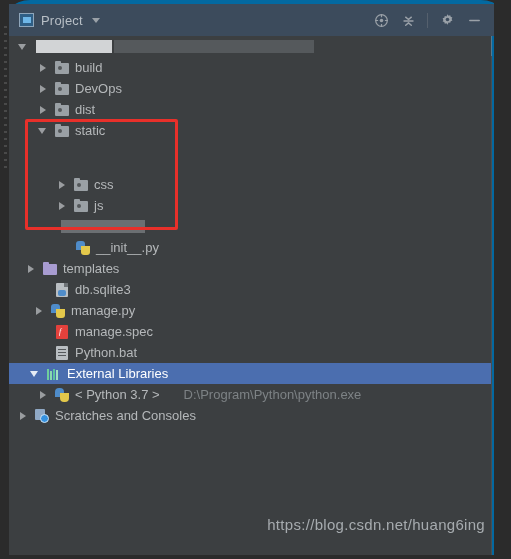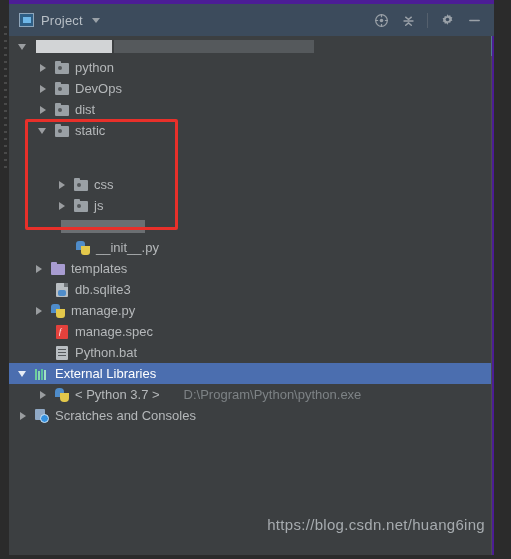--- a/index.html
+++ b/index.html
@@ -11,22 +11,23 @@
     width: 511px;
     height: 559px;
     overflow: hidden;
     font-family: "Liberation Sans", sans-serif;
   }
 
   #app {
     position: relative;
     width: 511px;
     height: 559px;
-    background: #4c1d95;
+    background: #0369a1;
     box-sizing: border-box;
+    border-radius: 30px;
   }
 
   
   .edge-left {
     position: absolute;
     left: 0; top: 0;
     width: 9px; height: 559px;
     background: #2b2b2b;
   }
   .edge-left-marks {
@@ -455,21 +456,21 @@
       <span class="arrow down"></span>
       <span class="redact light" style="width:76px;margin-left:8px;"></span>
       <span class="redact dark" style="width:200px;margin-left:2px;"></span>
     </div>
 
     <div class="row" style="padding-left:28px;">
       <span class="arrow right"></span>
       <span class="ico" style="margin-left:6px;">
           <i class="ic-folder"></i>
         </span>
-      <span class="label">python</span>
+      <span class="label">build</span>
     </div>
 
     <div class="row" style="padding-left:28px;">
       <span class="arrow right"></span>
       <span class="ico" style="margin-left:6px;">
           <i class="ic-folder"></i>
         </span>
       <span class="label">DevOps</span>
     </div>
 
@@ -512,21 +513,21 @@
     <div class="row" style="padding-left:66px;">
       <span class="ico">
           <i class="ic-py">
             <i class="b"></i>
             <i class="y"></i>
           </i>
         </span>
       <span class="label">__init__.py</span>
     </div>
 
-    <div class="row" style="padding-left:24px;">
+    <div class="row" style="padding-left:16px;">
       <span class="arrow right"></span>
       <span class="ico" style="margin-left:6px;">
           <i class="ic-folder purple"></i>
         </span>
       <span class="label">templates</span>
     </div>
 
     <div class="row" style="padding-left:45px;">
       <span class="ico">
           <i class="ic-db">
@@ -561,21 +562,21 @@
       <span class="ico">
         <i class="ic-bat">
           <i class="l" style="top:3px;"></i>
           <i class="l" style="top:6px;"></i>
           <i class="l" style="top:9px;"></i>
         </i>
       </span>
       <span class="label">Python.bat</span>
     </div>
 
-    <div class="row sel" style="padding-left:8px;width:481px;">
+    <div class="row sel" style="padding-left:20px;width:481px;">
       <span class="arrow down"></span>
       <span class="ico" style="margin-left:6px;">
         <i class="ic-lib">
             <span></span>
             <span></span>
             <span></span>
             <span></span>
           </i>
       </span>
       <span class="label">External Libraries</span>

